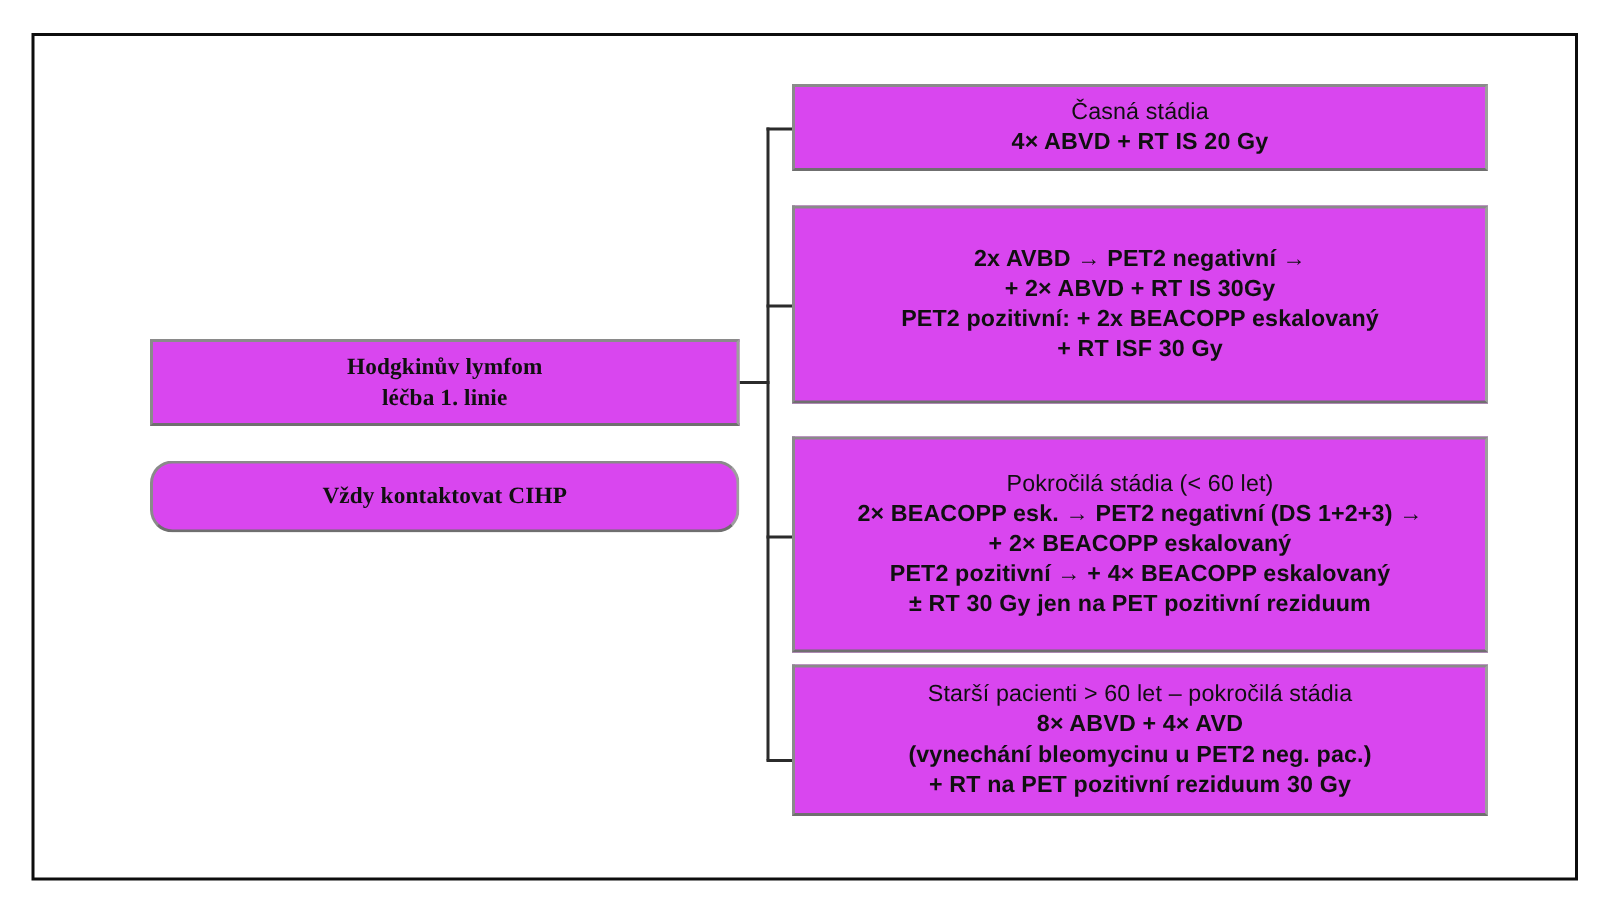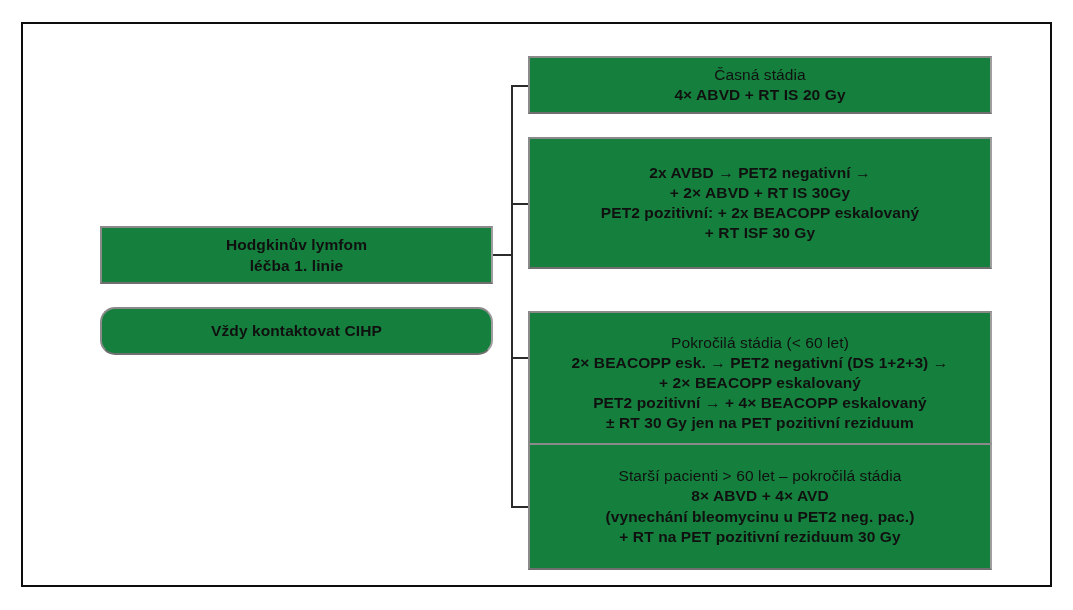--- a/index.html
+++ b/index.html
@@ -31,21 +31,21 @@
     height: 565px;
     border: 2px solid #0d0d0d;
     box-sizing: border-box;
     background: #ffffff;
   }
 
   
   .node-box {
     position: absolute;
     box-sizing: border-box;
-    background: #15803d;
+    background: #d946ef;
     border-top: 2px solid #8a8a8a;
     border-left: 2px solid #8a8a8a;
     border-right: 2px solid #9e9e9e;
     border-bottom: 2px solid #6f6f6f;
     display: flex;
     flex-direction: column;
     align-items: flex-start;
     justify-content: center;
     text-align: center;
     color: #101010;
@@ -66,41 +66,42 @@
   .line-strong {
     font-weight: bold;
     font-size: 15.5px;
   }
 
   
   .left-box .node-line {
     font-weight: bold;
     font-size: 15.5px;
     line-height: 1.38;
+    font-family: Liberation Serif, serif;
   }
 
   
   #box-root-therapy {
     left: 100px;  top: 226px;  width: 393px;  height: 58px;
   }
   #box-contact-cihp {
     left: 100px;  top: 307px;  width: 393px;  height: 48px; border-radius: 15px;
   }
 
   #box-early-stage {
     left: 528px;  top: 56px;   width: 464px;  height: 58px;
   }
   #box-intermediate-stage {
     left: 528px;  top: 137px;  width: 464px;  height: 132px;
   }
   #box-advanced-stage {
-    left: 528px;  top: 291px;  width: 464px;  height: 144px; margin-top: 20px;
+    left: 528px;  top: 291px;  width: 464px;  height: 144px;
   }
   #box-elderly-stage {
-    left: 528px;  top: 443px;  width: 464px;  height: 127px;
+    left: 528px;  top: 443px;  width: 464px;  height: 101px;
   }
 
   
   .conn {
     position: absolute;
     background: #2b2b2b;
   }
   .conn-h { height: 2px; }
   .conn-v { width: 2px; }
 

